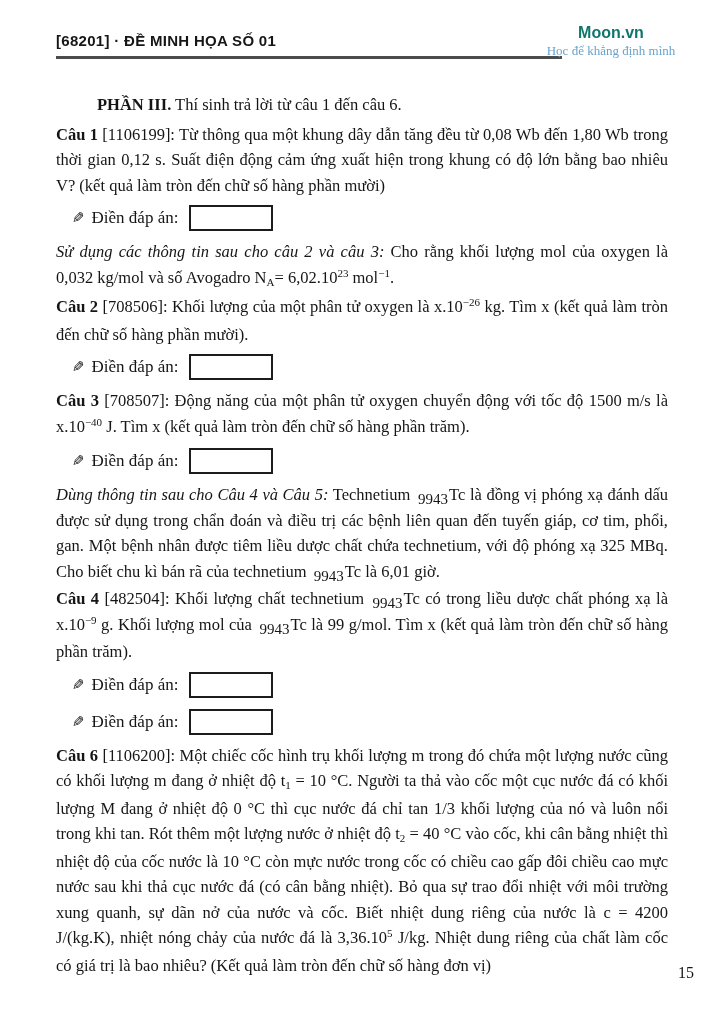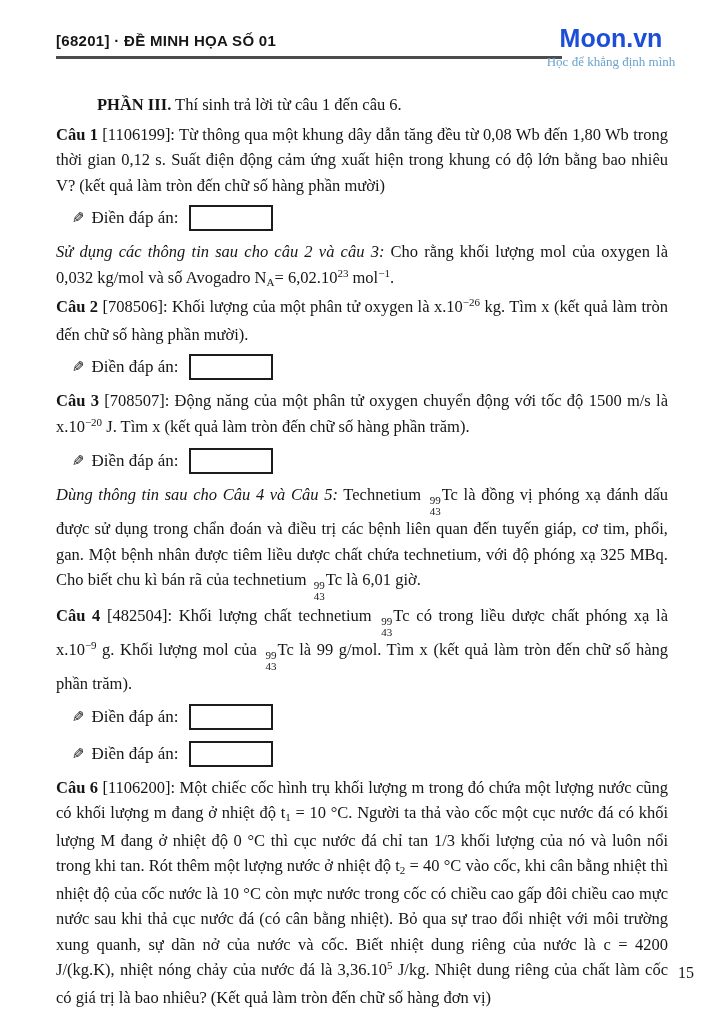--- a/index.html
+++ b/index.html
@@ -9,34 +9,34 @@
     font-family:"Liberation Serif", serif;color:#151515;
   }
   
   .header{position:relative;height:54px;}
   .header-title{
     font-family:"Liberation Sans", sans-serif;font-weight:700;font-size:15px;
     letter-spacing:.3px;color:#161616;padding-top:8px;
   }
   .header-rule{width:506px;border-bottom:3px solid #4c4c4c;margin-top:7px;}
   .logo{position:absolute;right:-18px;top:0;width:150px;text-align:center;}
-  .logo-text{font-family:"Liberation Sans", sans-serif;font-weight:700;font-size:25px;color:#1d4ed8;}
+  .logo-text{font-family:"Liberation Sans", sans-serif;font-weight:700;font-size:16px;color:#0f766e;}
   .logo-tagline{font-family:Liberation Serif, serif;font-size:13px;color:#69a3cd;margin-top:1px;}
   
   .doc-body{margin-top:14px;}
   .para{font-size:16.5px;line-height:25.5px;text-align:justify;margin:0 0 2px 0;}
   .para.part-heading{text-align:left;margin-bottom:4px;margin-left:41px;}
   .bold{font-weight:700;}
   .italic{font-style:italic;}
   .sup{font-size:11px;position:relative;top:-6px;}
   .sub{font-size:11px;position:relative;bottom:-3px;}
   .isotope{white-space:nowrap;}
   .iso-stack{
-    display:inline-flex;flex-direction:column;align-items:flex-start;
-    font-size:11px;line-height:10.5px;vertical-align:-4px;margin:0 1px 0 3px;
+    display:inline-flex;flex-direction:row;align-items:flex-start;
+    font-size:15px;line-height:10.5px;vertical-align:-4px;margin:0 1px 0 3px;
   }
   
   .answer-row{display:flex;align-items:center;margin:4px 0 5px 16px;height:32px;}
   .pen-icon{
     display:inline-block;transform:scaleX(-1);font-size:15px;color:#111;
     margin-right:7px;font-family:"DejaVu Sans", sans-serif;
   }
   .answer-label{font-weight:400;font-size:17px;}
   .answer-box{
     width:84px;height:26px;border:2px solid #1c1c1c;background:#fff;
@@ -67,21 +67,21 @@
         <span class="answer-label">Điền đáp án:</span>
         <input class="answer-box" type="text" style="">
       </div>
       <div class="para"><span class="italic">Sử dụng các thông tin sau cho câu 2 và câu 3:</span><span> Cho rằng khối lượng mol của oxygen là 0,032 kg/mol và số Avogadro N</span><span class="sub">A</span><span>= 6,02.10</span><span class="sup">23</span><span> mol</span><span class="sup">−1</span><span>.</span></div>
       <div class="para"><span class="bold">Câu 2</span><span> [708506]: Khối lượng của một phân tử oxygen là x.10</span><span class="sup">−26</span><span> kg. Tìm x (kết quả làm tròn đến chữ số hàng phần mười).</span></div>
       <div class="answer-row">
         <span class="pen-icon">✎</span>
         <span class="answer-label">Điền đáp án:</span>
         <input class="answer-box" type="text" style="">
       </div>
-      <div class="para"><span class="bold">Câu 3</span><span> [708507]: Động năng của một phân tử oxygen chuyển động với tốc độ 1500 m/s là x.10</span><span class="sup">−20</span><span> J. Tìm x (kết quả làm tròn đến chữ số hàng phần trăm).</span></div>
+      <div class="para"><span class="bold">Câu 3</span><span> [708507]: Động năng của một phân tử oxygen chuyển động với tốc độ 1500 m/s là x.10</span><span class="sup">−40</span><span> J. Tìm x (kết quả làm tròn đến chữ số hàng phần trăm).</span></div>
       <div class="answer-row">
         <span class="pen-icon">✎</span>
         <span class="answer-label">Điền đáp án:</span>
         <input class="answer-box" type="text" style="">
       </div>
       <div class="para"><span class="italic">Dùng thông tin sau cho Câu 4 và Câu 5:</span><span> Technetium </span><span class="isotope"><span class="iso-stack">
             <span class="iso-mass">99</span>
             <span class="iso-num">43</span>
           </span><span class="iso-sym">Tc</span></span><span> là đồng vị phóng xạ đánh dấu được sử dụng trong chẩn đoán và điều trị các bệnh liên quan đến tuyến giáp, cơ tim, phổi, gan. Một bệnh nhân được tiêm liều dược chất chứa technetium, với độ phóng xạ 325 MBq. Cho biết chu kì bán rã của technetium </span><span class="isotope"><span class="iso-stack">
             <span class="iso-mass">99</span>

